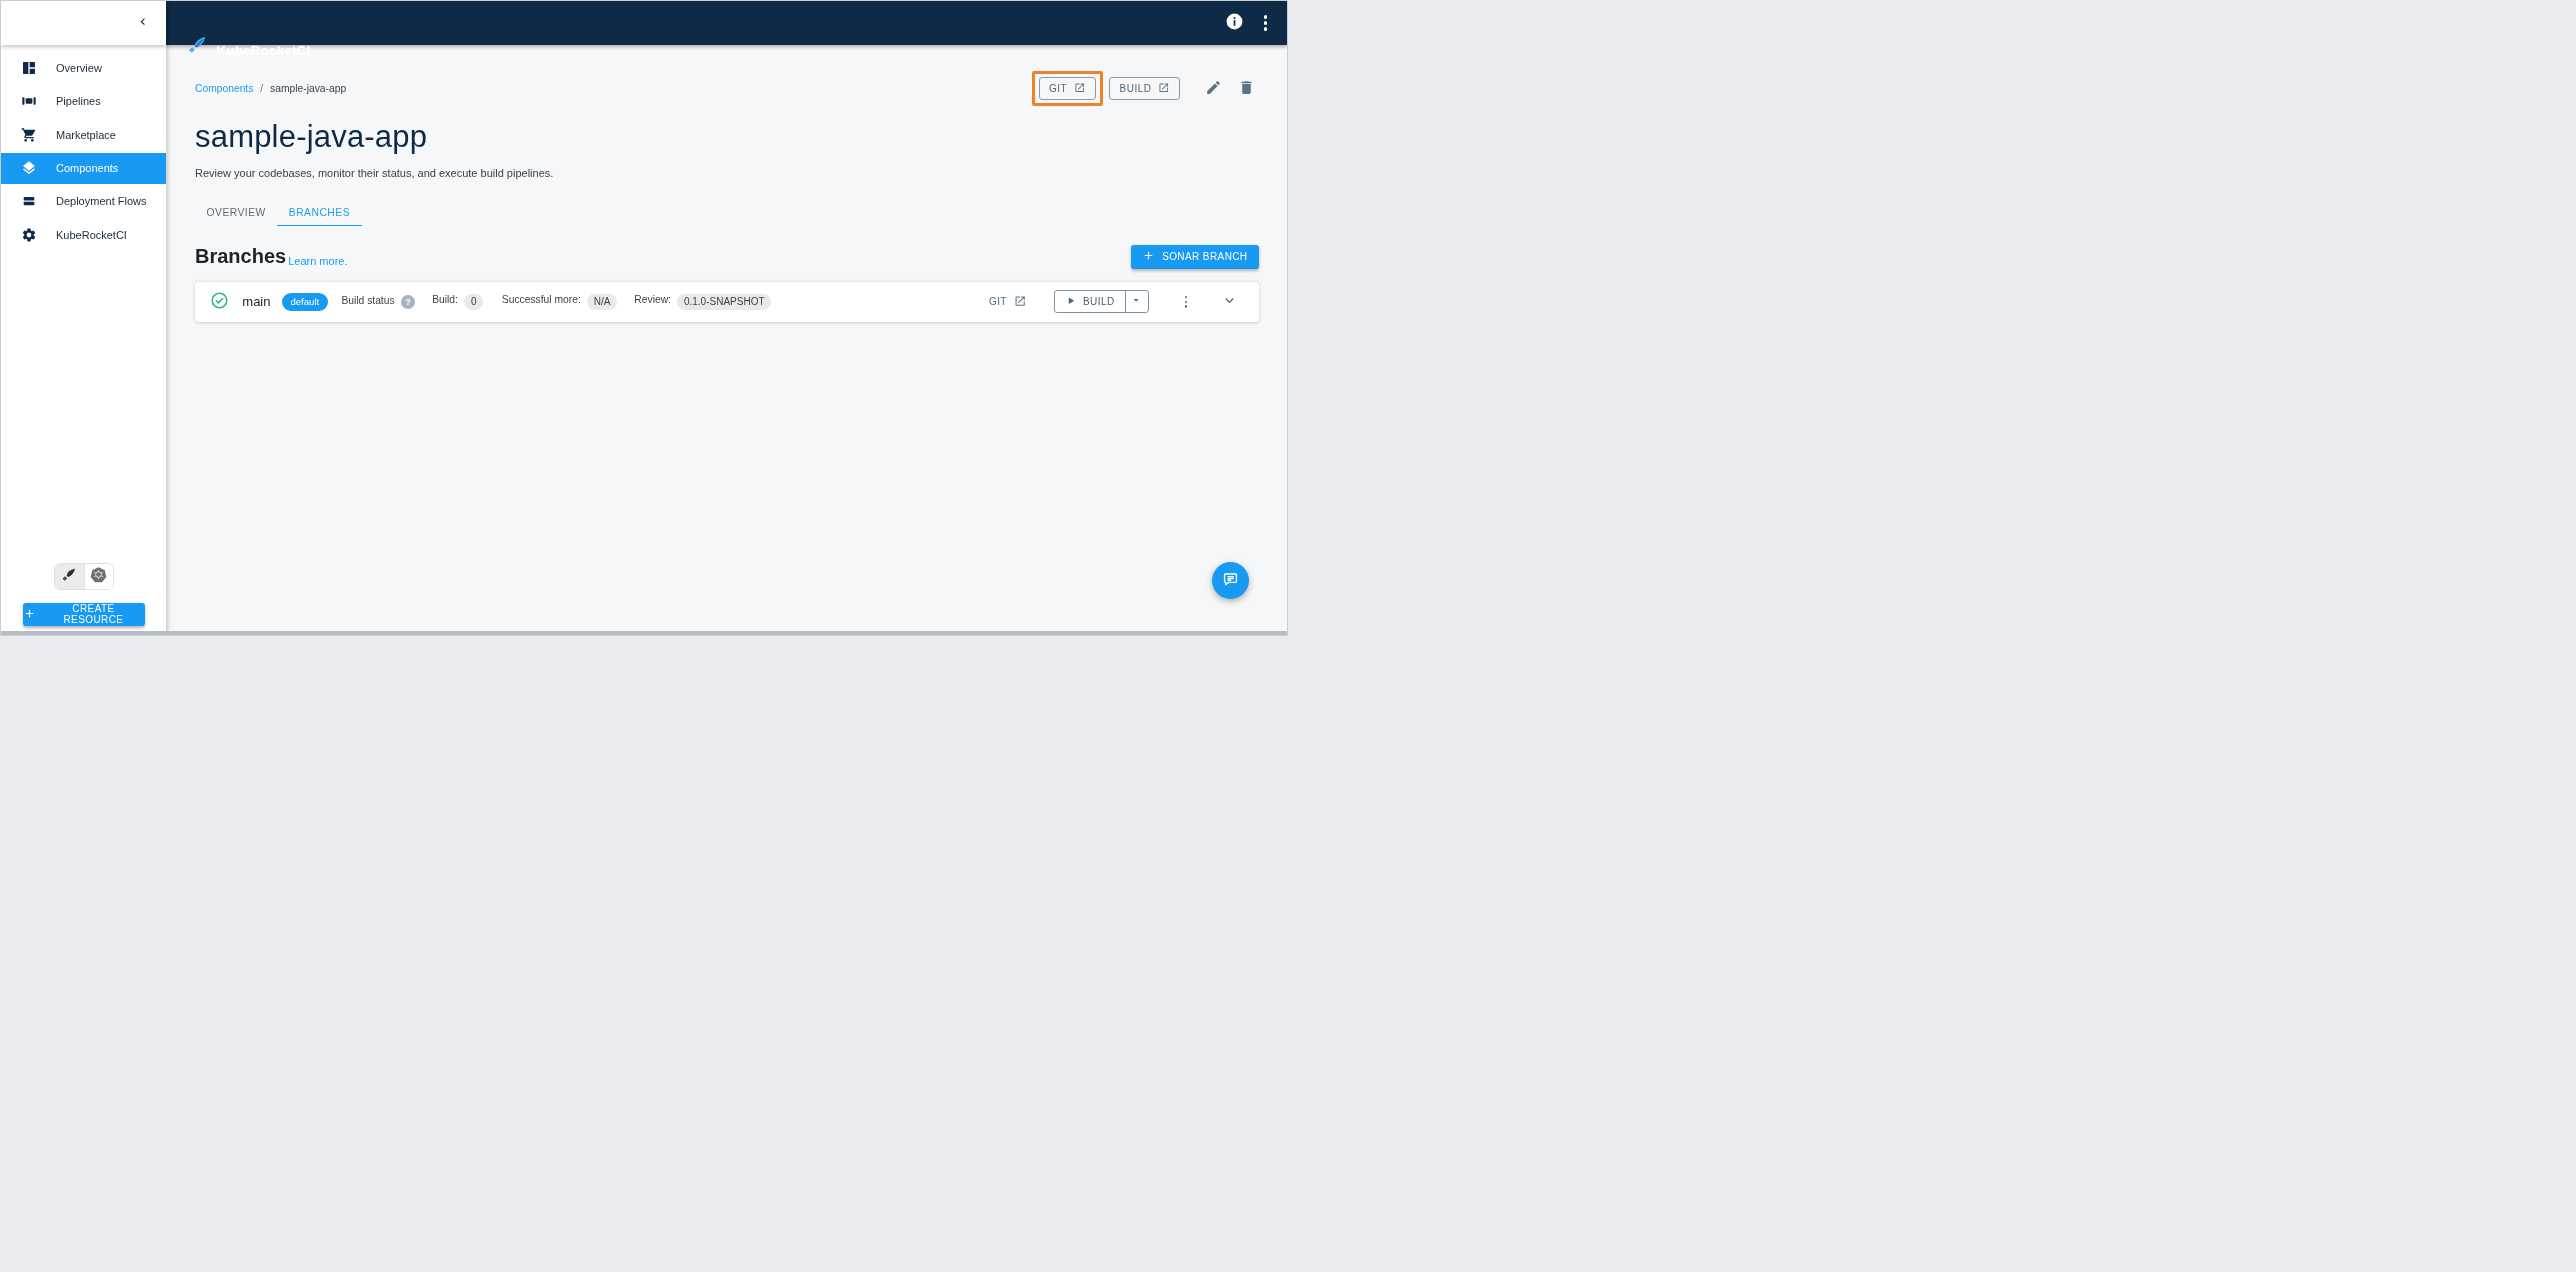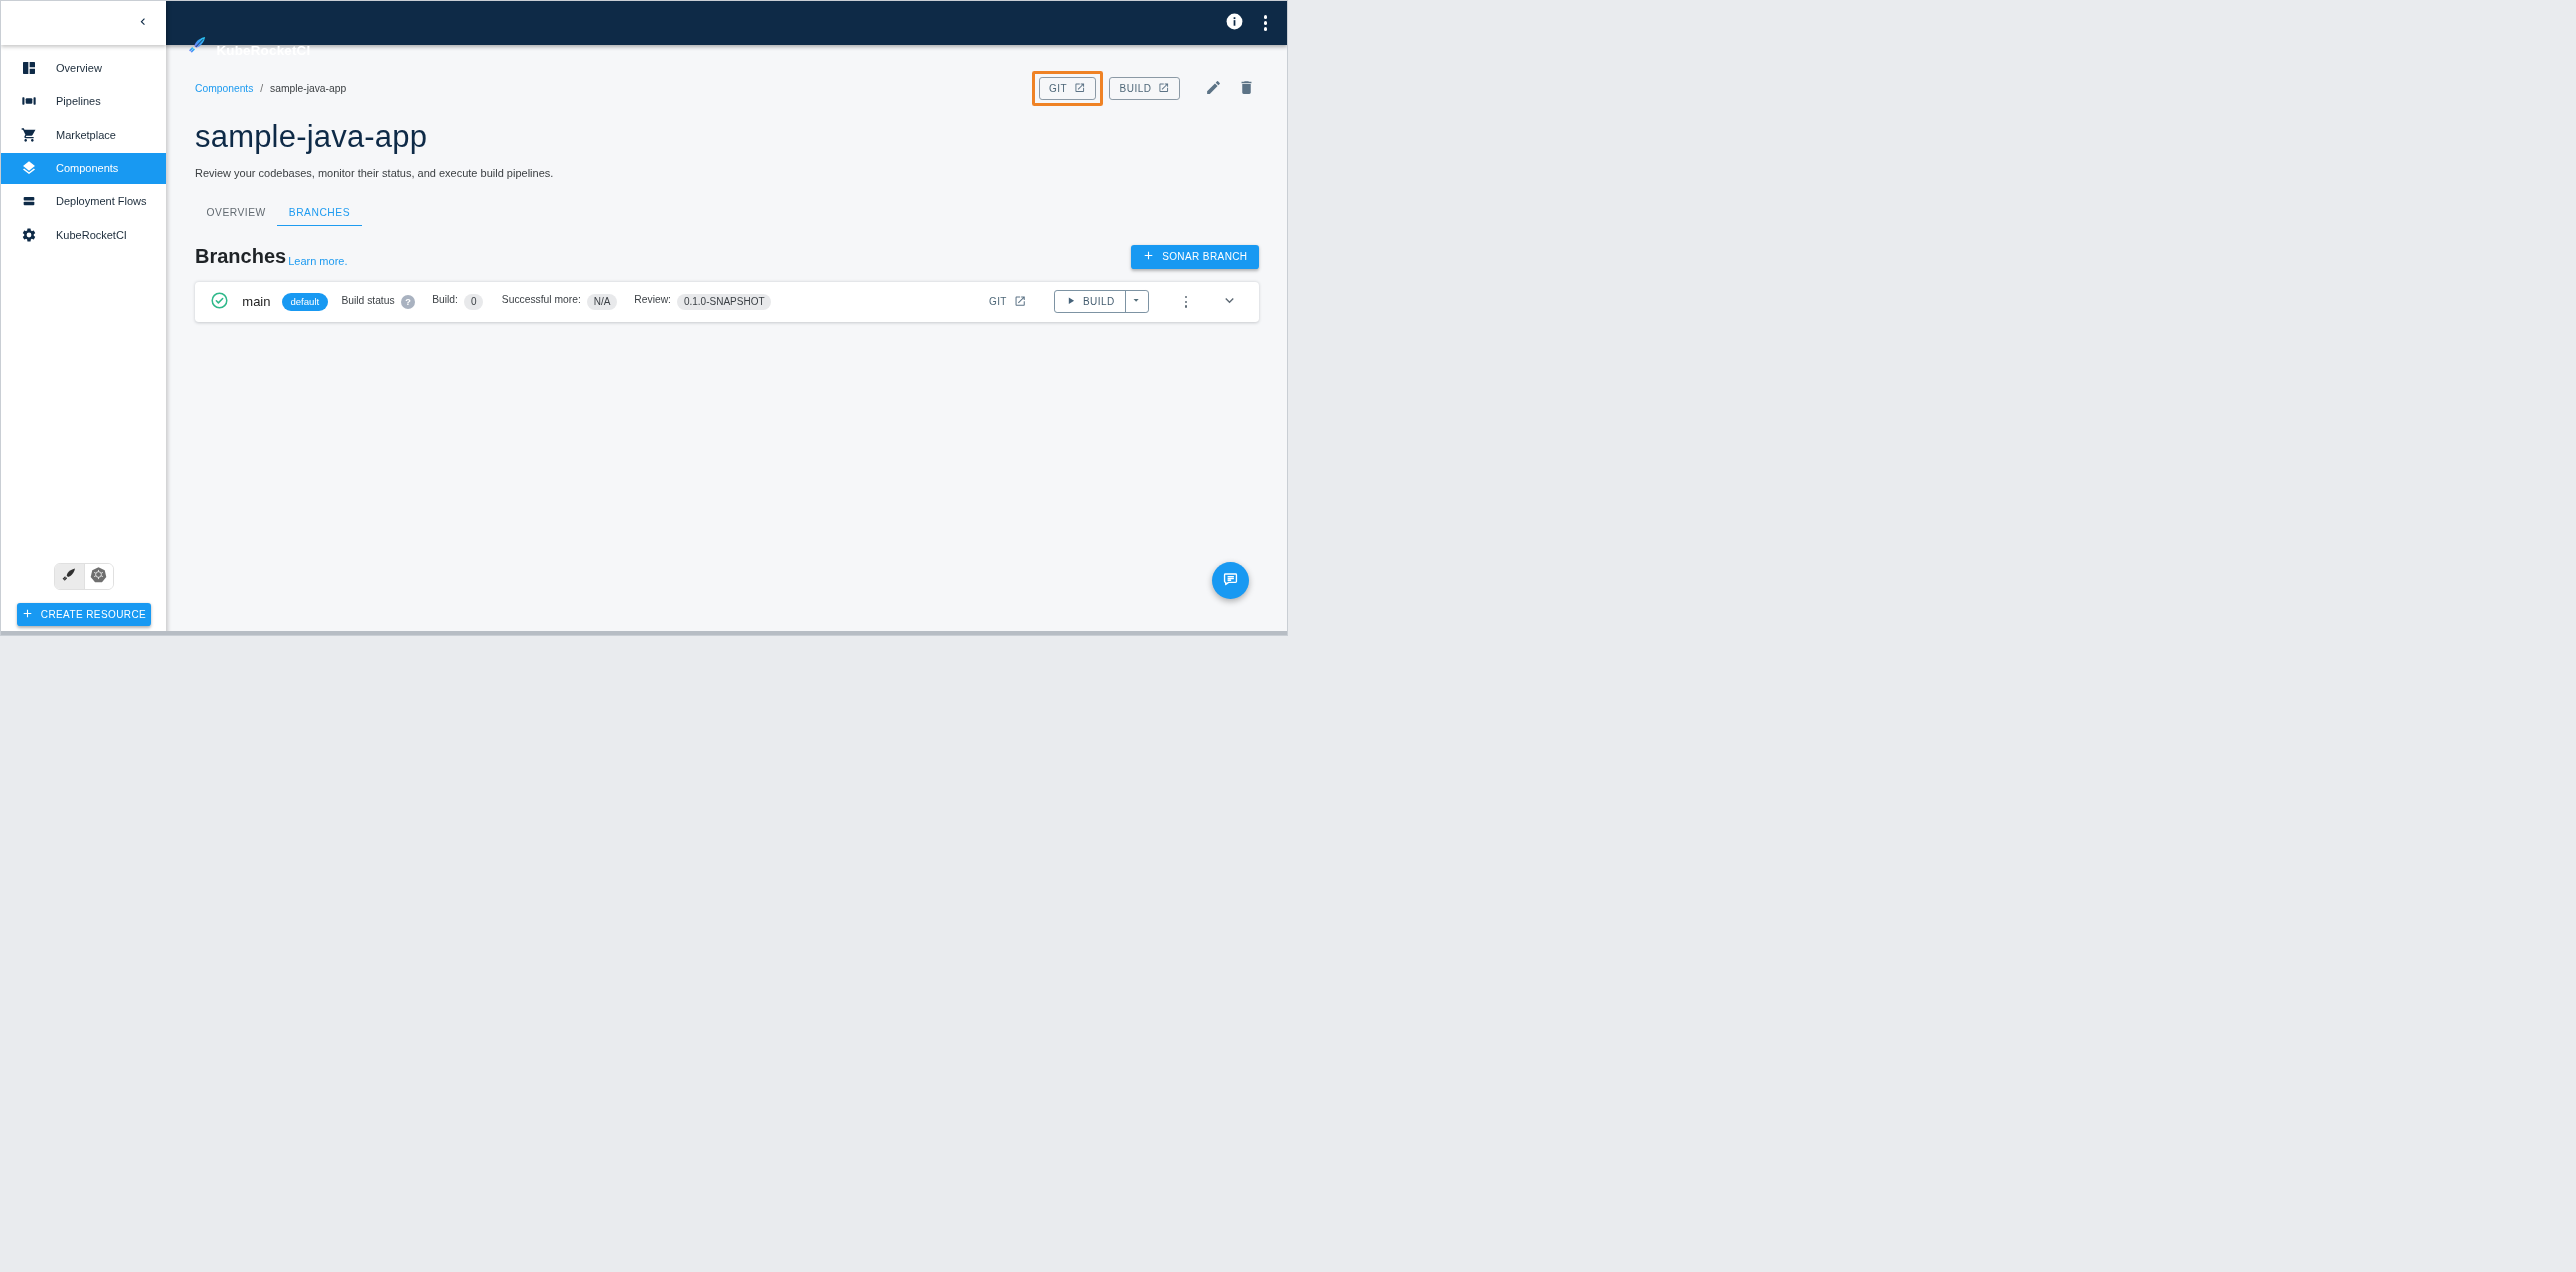--- a/index.html
+++ b/index.html
@@ -53,21 +53,21 @@
 
   .sidebar-bottom { position:absolute; bottom:9.2px; left:0; width:100%; display:flex; flex-direction:column; align-items:center; }
   .cluster-toggle { display:flex; border:0.8px solid #e0e0e0; border-radius:6.1px; overflow:hidden; background:#fff; }
   .cluster-toggle button {
     width:29px; height:25px; border:none; background:#fff; cursor:pointer;
     display:flex; align-items:center; justify-content:center;
   }
   .cluster-toggle button.active { background:#ebebeb; }
   .cluster-toggle button + button { border-left:0.8px solid #e0e0e0; }
   .create-resource {
-    margin-top:13px; width:134px; height:23px; border:none; border-radius:3.1px;
+    margin-top:13px; width:122px; height:23px; border:none; border-radius:3.1px;
     background:#1899f2; color:#fff; font-size:10px; font-weight:500; letter-spacing:0.4px;
     display:flex; align-items:center; justify-content:center; gap:6.9px; cursor:pointer;
     box-shadow:0 1.5px 3.1px rgba(0,0,0,.3); font-family:inherit;
   }
 
   
   .main { position:absolute; left:165px; top:44px; right:0; bottom:0; padding:26px 28px 0 29px; }
 
   .bc-row { display:flex; align-items:center; justify-content:space-between; }
   .breadcrumb { display:flex; align-items:center; gap:6.9px; font-size:10.3px; }

